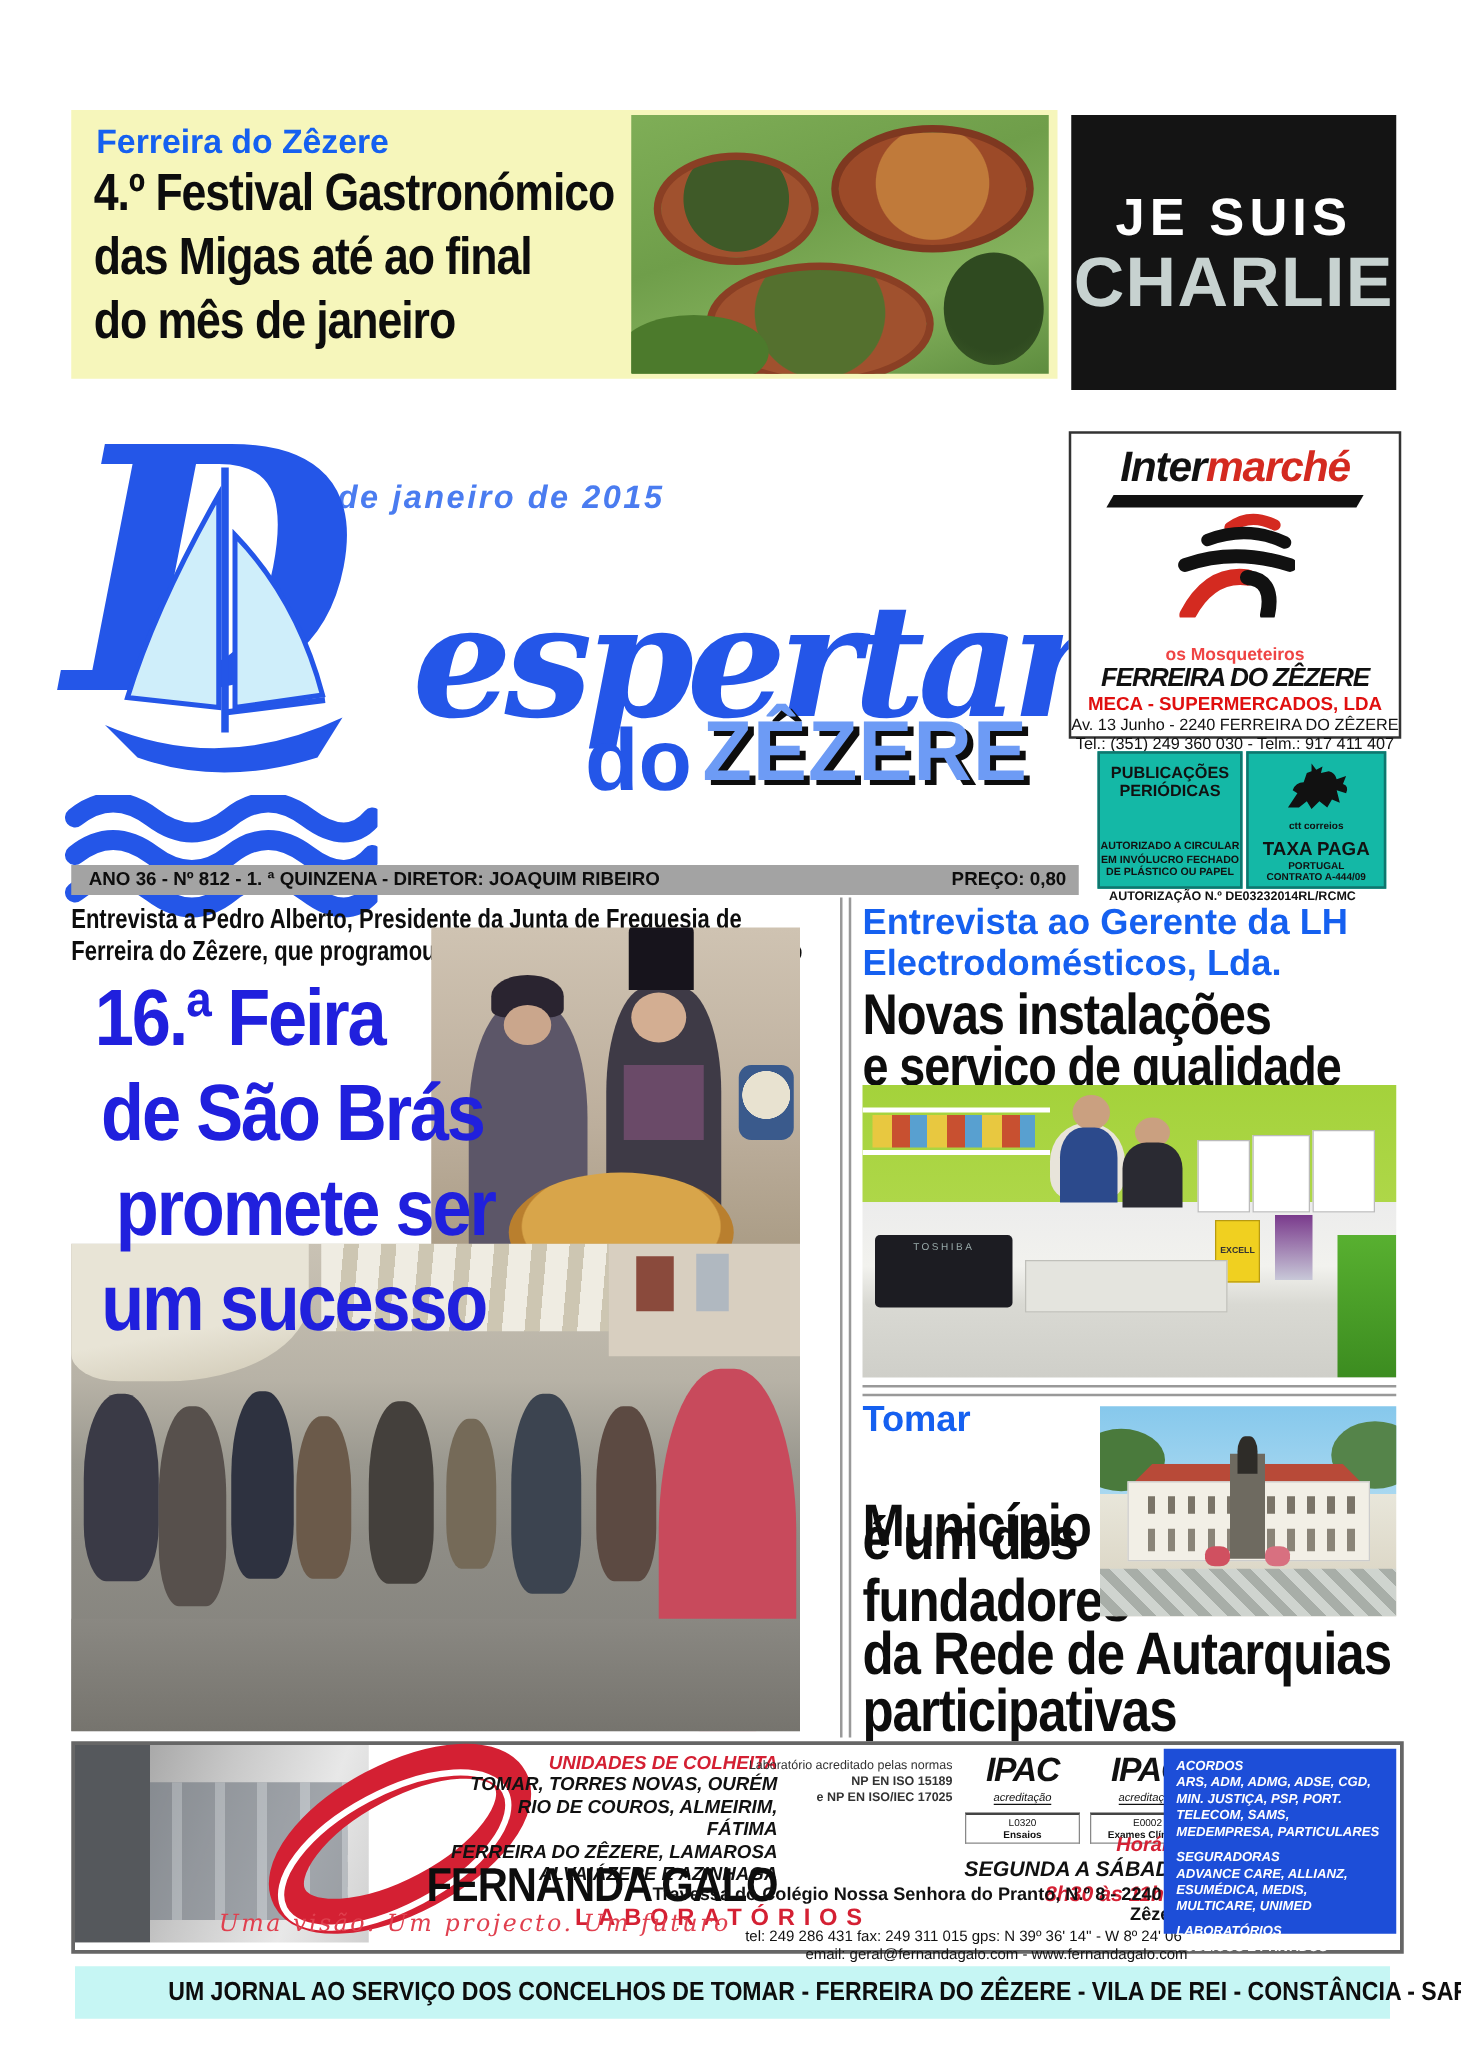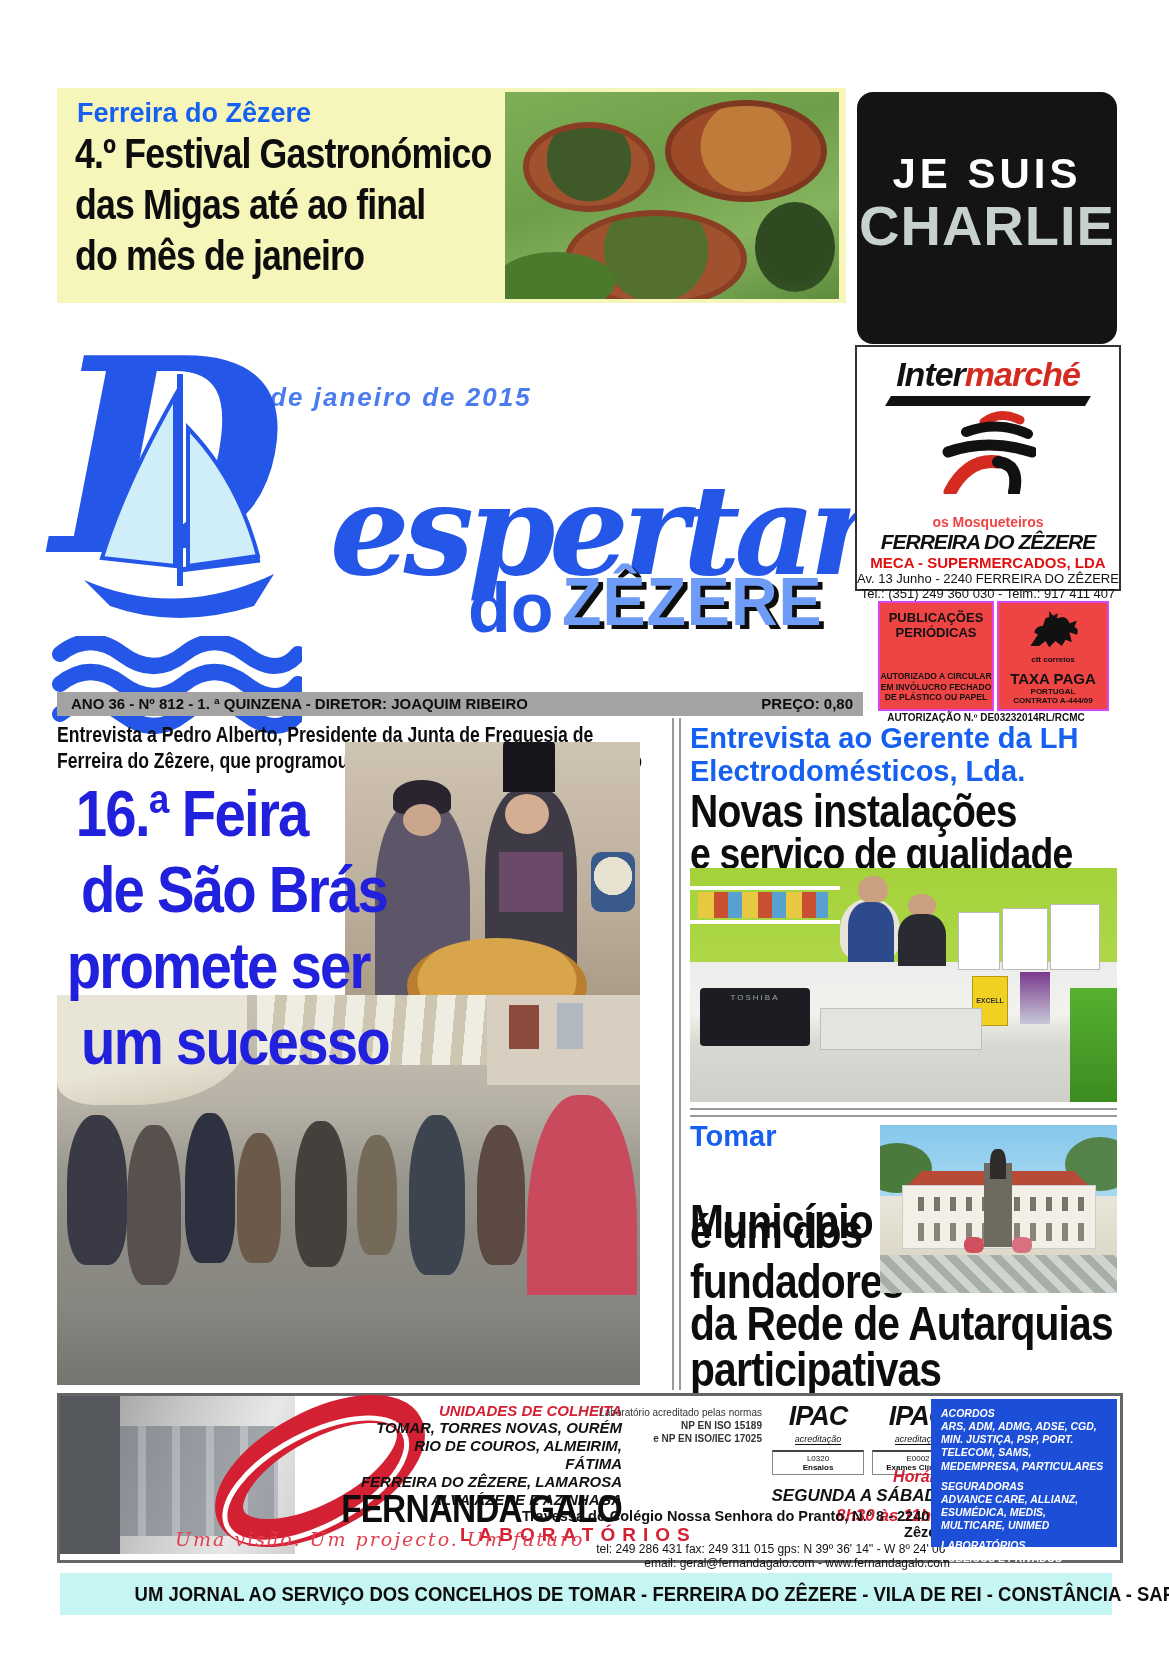--- a/index.html
+++ b/index.html
@@ -7,21 +7,21 @@
         font-family:"Liberation Sans",sans-serif;}
   .abs{position:absolute;}
   .cond{display:inline-block;transform:scaleX(0.85);transform-origin:0 50%;white-space:nowrap;}
   .condc{display:inline-block;transform:scaleX(0.88);transform-origin:50% 50%;white-space:nowrap;}
   
   .yellowbox{left:57px;top:88px;width:789px;height:215px;background:#f6f6bb;}
   .kicker-small{left:20px;top:10px;font-size:27px;font-weight:bold;color:#1560f0;}
   .tophead{left:18px;top:40px;font-size:42px;line-height:1.22;font-weight:bold;color:#0d0d0d;letter-spacing:-1px;}
   .foodphoto{left:448px;top:4px;width:334px;height:207px;background:linear-gradient(160deg,#7fae57 0%,#6f9e4a 40%,#86b35e 70%,#5d8c3e 100%);overflow:hidden;}
   .pot{position:absolute;border-radius:50%;}
-  .charliebox{left:857px;top:92px;width:260px;height:252px;background:#141414;color:#fff;text-align:center;border-radius:16px;}
+  .charliebox{left:857px;top:92px;width:260px;height:220px;background:#141414;color:#fff;text-align:center;}
   .jesuis{margin-top:58px;font-size:42px;font-weight:bold;letter-spacing:4px;}
   .charlie{font-size:56px;font-weight:bold;color:#c7d2d0;letter-spacing:1px;line-height:1.0;}
   
   .mdate{left:228px;top:382px;font-size:26px;font-weight:bold;font-style:italic;color:#4a7cf0;letter-spacing:2px;}
   .mtitle-d{left:52px;top:322px;font-family:"DejaVu Serif",serif;font-style:italic;font-weight:bold;
             font-size:270px;line-height:1;color:#2456e8;}
   .mtitle-rest{left:330px;top:468px;font-family:"DejaVu Serif",serif;font-style:italic;font-weight:bold;
             font-size:125px;line-height:1;color:#2456e8;letter-spacing:-6px;}
   .mdo{left:468px;top:568px;font-size:70px;font-weight:bold;color:#2456e8;}
   .mzezere{left:562px;top:562px;font-size:68px;font-weight:bold;color:#6d9bf5;
@@ -30,40 +30,40 @@
   .imbox{left:855px;top:345px;width:262px;height:242px;background:#fff;border:2px solid #333;text-align:center;}
   .im-logo{margin-top:8px;font-size:34px;font-weight:bold;font-style:italic;letter-spacing:-1px;}
   .im-inter{color:#111;}
   .im-marche{color:#d42a20;}
   .im-underline{margin:2px auto 0 auto;width:200px;height:10px;background:#111;transform:skewX(-30deg);}
   .im-tag{font-size:14px;font-weight:bold;color:#ef4444;margin-top:16px;}
   .im-l1{font-size:21px;font-weight:bold;font-style:italic;color:#111;letter-spacing:-1px;}
   .im-l2{font-size:15px;font-weight:bold;color:#e01010;}
   .im-l3,.im-l4{font-size:13px;color:#111;}
   
-  .stampbox{border:2px solid #d946ef;background:#ef4444;text-align:center;color:#111;}
+  .stampbox{border:2px solid #0f766e;background:#14b8a6;text-align:center;color:#111;}
   .pub1{font-size:13px;font-weight:bold;line-height:1.15;margin-top:8px;}
   .pub2{font-size:8.5px;font-weight:bold;line-height:1.25;position:absolute;bottom:6px;left:0;right:0;}
   .taxa1{font-size:15px;font-weight:bold;}
   .taxa2,.taxa3{font-size:8px;font-weight:bold;}
   .ctt-t{font-size:8px;font-weight:bold;}
   .autoriza{left:855px;top:712px;width:262px;text-align:center;font-size:10px;font-weight:bold;color:#111;}
   
   .infobar{left:57px;top:692px;width:806px;height:24px;background:#a3a3a3;color:#0d0d0d;
            font-size:15px;font-weight:bold;line-height:24px;}
   .infobar .l{position:absolute;left:14px;}
   .infobar .r{position:absolute;right:10px;}
   
   .vdiv{left:672px;top:718px;width:5px;height:672px;border-left:2px solid #999;border-right:2px solid #999;}
   .hdiv{left:690px;top:1108px;width:427px;height:5px;border-top:2px solid #999;border-bottom:2px solid #999;}
   
   .standfirst{left:57px;top:722px;width:745px;font-size:22px;font-weight:bold;color:#0d0d0d;line-height:1.2;
               transform:scaleX(0.8);transform-origin:0 0;}
   .bluehead{color:#2020dd;font-weight:bold;font-size:64px;letter-spacing:-2px;line-height:1.0;}
-  .bh1{left:60px;top:782px;} .bh2{left:60px;top:858px;} .bh3{left:46px;top:934px;} .bh4{left:60px;top:1010px;}
+  .bh1{left:60px;top:782px;} .bh2{left:60px;top:858px;} .bh3{left:72px;top:934px;} .bh4{left:60px;top:1010px;}
   .costume{left:345px;top:742px;width:295px;height:288px;background:linear-gradient(180deg,#cfc3b2 0%,#bcae9c 55%,#a5977f 100%);overflow:hidden;}
   .fair{left:57px;top:995px;width:583px;height:390px;background:linear-gradient(180deg,#c9c2b4 0%,#b7b2a6 28%,#9a988f 45%,#8f8d86 60%,#7e7d78 100%);overflow:hidden;}
   .blob{position:absolute;border-radius:45% 45% 30% 30%;}
   
   .rkicker{color:#1560f0;font-weight:bold;font-size:29px;line-height:1.15;}
   .blackhead{color:#0d0d0d;font-weight:bold;font-size:46px;line-height:1.0;letter-spacing:-1px;}
   .store{left:690px;top:868px;width:427px;height:234px;overflow:hidden;
          background:linear-gradient(180deg,#a4d23b 0%,#aed748 40%,#ececе6 40%,#f2f2ee 62%,#d9d9d3 75%,#cfcfc9 100%);}
   .townhall{left:880px;top:1125px;width:237px;height:168px;overflow:hidden;background:linear-gradient(180deg,#86c8ec 0%,#a8d8f0 42%,#e8e6da 42%,#ddd8c8 78%,#c2beb0 100%);}
   

